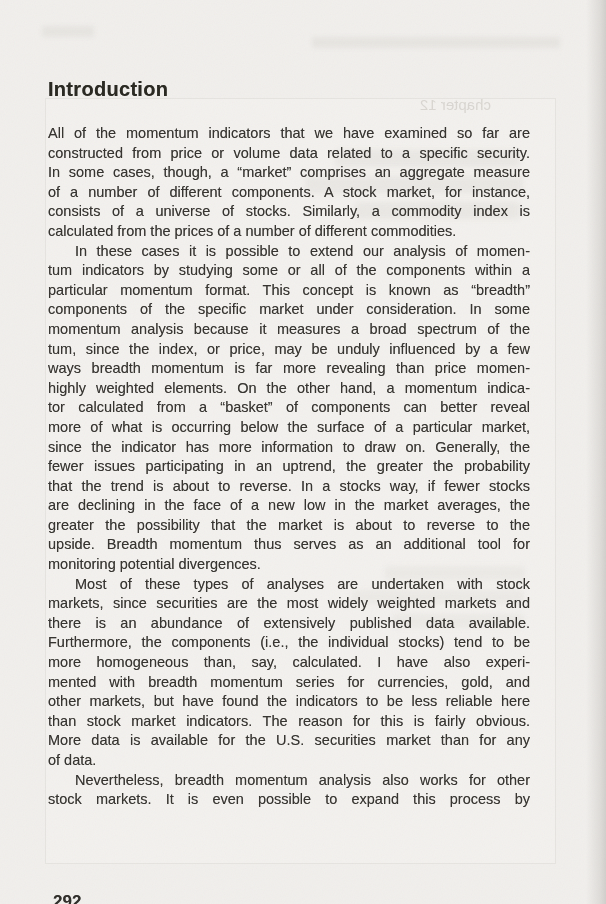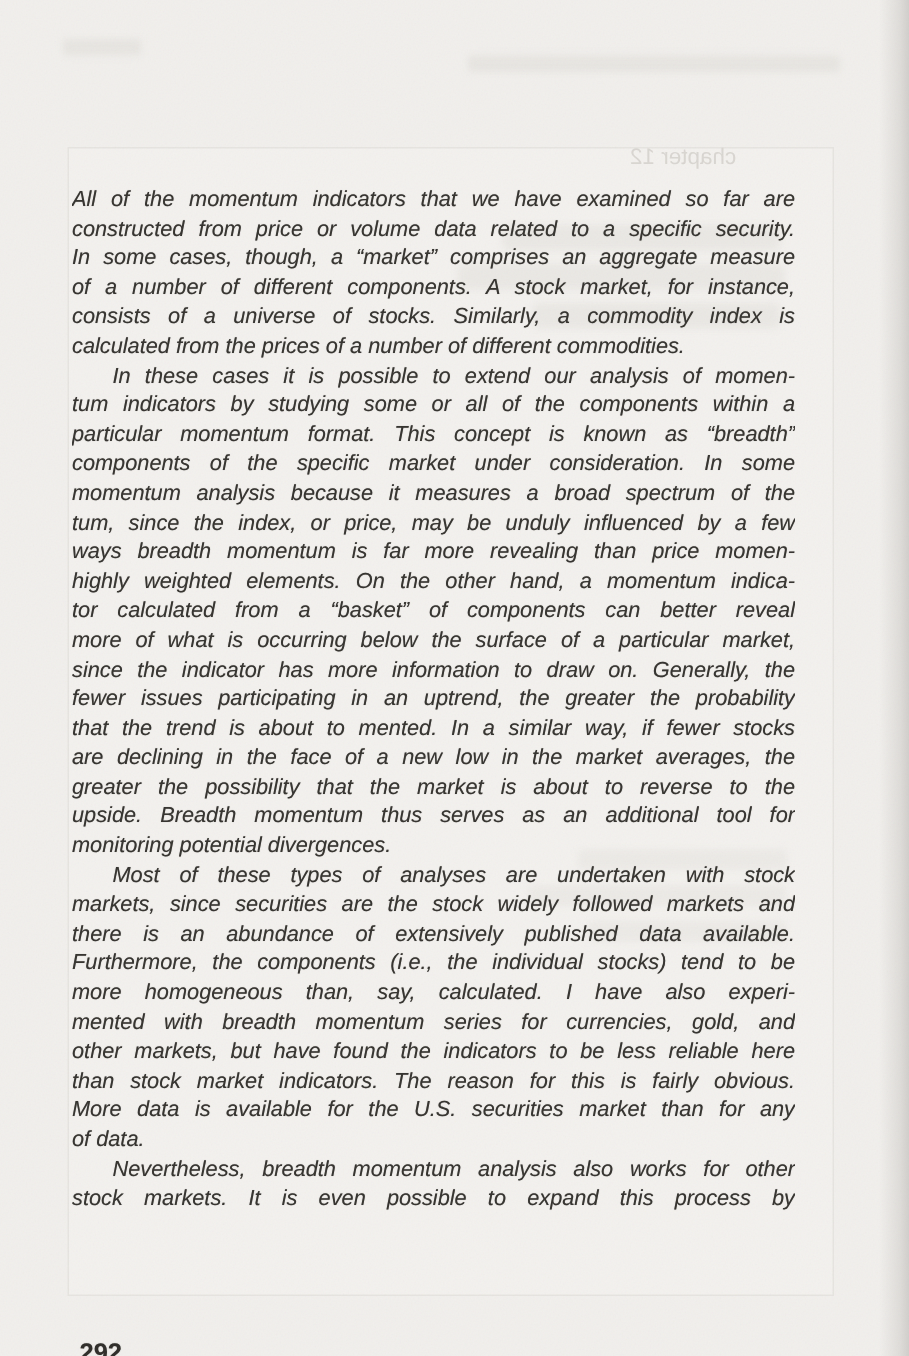--- a/index.html
+++ b/index.html
@@ -60,21 +60,20 @@
     font-size: 14.5px;
     color: #34322e;
     text-shadow: 0 0 0.5px rgba(52, 50, 46, 0.5);
   }
   .line {
     height: 19.6px;
     line-height: 19.6px;
     overflow: hidden;
     text-align: justify;
     text-align-last: justify;
-    font-style: italic;
   }
   .line.no-just { text-align-last: left; }
   .line.indent { text-indent: 27px; }
 
   .page-number {
     position: absolute;
     left: 53px; top: 892px;
     font-size: 17px;
     font-weight: bold;
     color: #2e2c28;
@@ -105,20 +104,21 @@
   <div class="ghost ghost-smudge" style="left:42px; top:26px; width:52px; height:11px;"></div>
   <div class="ghost ghost-smudge" style="left:312px; top:37px; width:248px; height:11px;"></div>
   <div class="ghost ghost-text" style="left:420px; top:96px;">chapter 12</div>
   <div class="ghost ghost-bar" style="left:335px; top:150px; width:185px; height:17px;"></div>
   <div class="ghost ghost-bar" style="left:305px; top:176px; width:218px; height:17px;"></div>
   <div class="ghost ghost-bar" style="left:355px; top:202px; width:165px; height:17px;"></div>
   <div class="ghost ghost-bar" style="left:385px; top:566px; width:140px; height:14px; opacity:0.75;"></div>
   <div class="ghost ghost-bar" style="left:352px; top:590px; width:172px; height:14px; opacity:0.75;"></div>
   <div class="ghost ghost-bar" style="left:392px; top:614px; width:132px; height:14px; opacity:0.75;"></div>
 
+  <h1 class="heading">Introduction</h1>
 
   <div class="body-text" id="body-text">
       <div>
         <div class="line">All of the momentum indicators that we have examined so far are</div>
         <div class="line">constructed from price or volume data related to a specific security.</div>
         <div class="line">In some cases, though, a “market” comprises an aggregate measure</div>
         <div class="line">of a number of different components. A stock market, for instance,</div>
         <div class="line">consists of a universe of stocks. Similarly, a commodity index is</div>
         <div class="line no-just">calculated from the prices of a number of different commodities.</div>
       </div>
@@ -128,29 +128,29 @@
         <div class="line">particular momentum format. This concept is known as “breadth”</div>
         <div class="line">components of the specific market under consideration. In some</div>
         <div class="line">momentum analysis because it measures a broad spectrum of the</div>
         <div class="line">tum, since the index, or price, may be unduly influenced by a few</div>
         <div class="line">ways breadth momentum is far more revealing than price momen-</div>
         <div class="line">highly weighted elements. On the other hand, a momentum indica-</div>
         <div class="line">tor calculated from a “basket” of components can better reveal</div>
         <div class="line">more of what is occurring below the surface of a particular market,</div>
         <div class="line">since the indicator has more information to draw on. Generally, the</div>
         <div class="line">fewer issues participating in an uptrend, the greater the probability</div>
-        <div class="line">that the trend is about to mented. In a similar way, if fewer stocks</div>
+        <div class="line">that the trend is about to reverse. In a stocks way, if fewer stocks</div>
         <div class="line">are declining in the face of a new low in the market averages, the</div>
         <div class="line">greater the possibility that the market is about to reverse to the</div>
         <div class="line">upside. Breadth momentum thus serves as an additional tool for</div>
         <div class="line no-just">monitoring potential divergences.</div>
       </div>
       <div>
         <div class="line indent">Most of these types of analyses are undertaken with stock</div>
-        <div class="line">markets, since securities are the stock widely followed markets and</div>
+        <div class="line">markets, since securities are the most widely weighted markets and</div>
         <div class="line">there is an abundance of extensively published data available.</div>
         <div class="line">Furthermore, the components (i.e., the individual stocks) tend to be</div>
         <div class="line">more homogeneous than, say, calculated. I have also experi-</div>
         <div class="line">mented with breadth momentum series for currencies, gold, and</div>
         <div class="line">other markets, but have found the indicators to be less reliable here</div>
         <div class="line">than stock market indicators. The reason for this is fairly obvious.</div>
         <div class="line">More data is available for the U.S. securities market than for any</div>
         <div class="line no-just">of data.</div>
       </div>
       <div>

